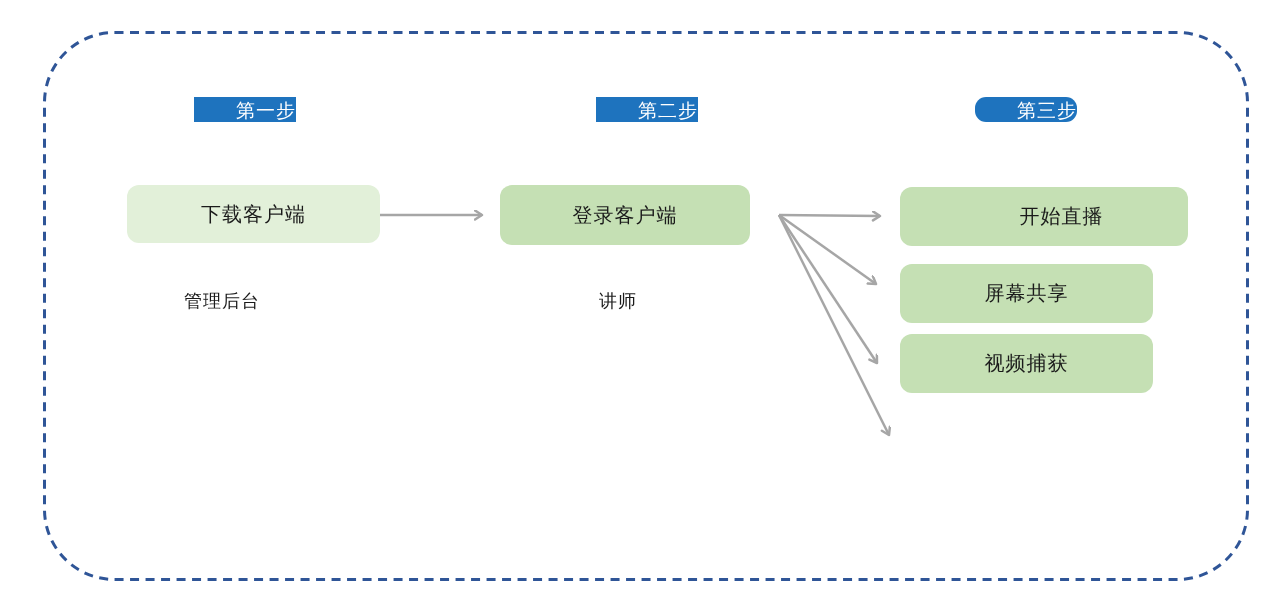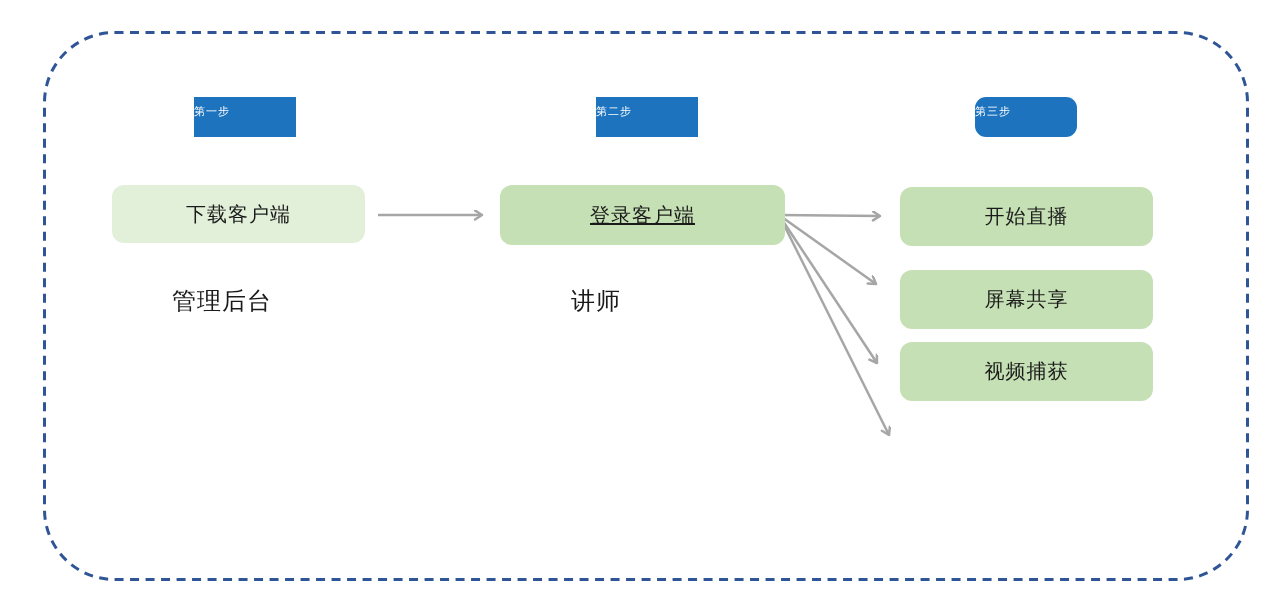--- a/index.html
+++ b/index.html
@@ -18,61 +18,61 @@
   .arrows-layer {
     position: absolute;
     left: 0; top: 0;
     width: 1270px;
     height: 598px;
     pointer-events: none;
   }
   .badge {
     position: absolute;
     width: 102px;
-    height: 40px;
+    height: 25px;
     top: 97px;
     background: var(--badge-bg, #1E73BE);
     color: var(--badge-text, #FFFFFF);
-    font-size: 11px;
+    font-size: 19px;
     line-height: 28px;
-    text-align: left;
+    text-align: right;
     letter-spacing: 1px;
   }
   .badge-1 { left: 194px; }
   .badge-2 { left: 596px; }
   .badge-3 { left: 975px; border-radius: 11px; }
   .flow-box {
     position: absolute;
     display: flex;
     align-items: center;
     justify-content: center;
     border-radius: 12px;
     font-size: 20px;
     color: var(--text, #1A1A1A);
     letter-spacing: 1px;
   }
-  .box-light { background: var(--box-light, #E2F0D9); }
+  .box-light { background: var(--box-light, #E2F0D9); margin-left: 15px; }
   .box-green { background: var(--box-green, #C5E0B4); }
   .box-download { left: 112px; top: 185px; width: 253px; height: 58px; }
-  .box-login    { left: 500px; top: 185px; width: 285px; height: 60px; text-decoration: underline; }
+  .box-login    { left: 500px; top: 185px; width: 250px; height: 60px; }
   .box-right    { left: 900px; width: 253px; height: 59px; }
-  .box-r1 { top: 187px; }
-  .box-r2 { top: 270px; }
-  .box-r3 { top: 342px; }
+  .box-r1 { top: 187px; padding-left: 35px; }
+  .box-r2 { top: 264px; }
+  .box-r3 { top: 334px; }
   .box-r4 { top: 417px; }
   .col-label {
     position: absolute;
     transform: translate(-50%, -50%);
-    font-size: 24px;
+    font-size: 18px;
     color: var(--text, #1A1A1A);
     letter-spacing: 1px;
     white-space: nowrap;
   }
   .label-1 { left: 222px; top: 301px; }
-  .label-2 { left: 596px; top: 301px; }
+  .label-2 { left: 618px; top: 301px; }
 </style>
 </head>
 <body>
 
 <div class="canvas">
 
   <svg class="arrows-layer" width="1270" height="598" viewBox="0 0 1270 598" xmlns="http://www.w3.org/2000/svg">
     <defs>
       <marker id="arrowhead" markerWidth="14" markerHeight="14" refX="8.5" refY="5" orient="auto" markerUnits="userSpaceOnUse">
         <polyline points="1.5,0.5 8.5,5 1.5,9.5" fill="none" style="stroke: var(--arrow, #A6A6A6);" stroke-width="2.5" stroke-linecap="round" stroke-linejoin="round"></polyline>

